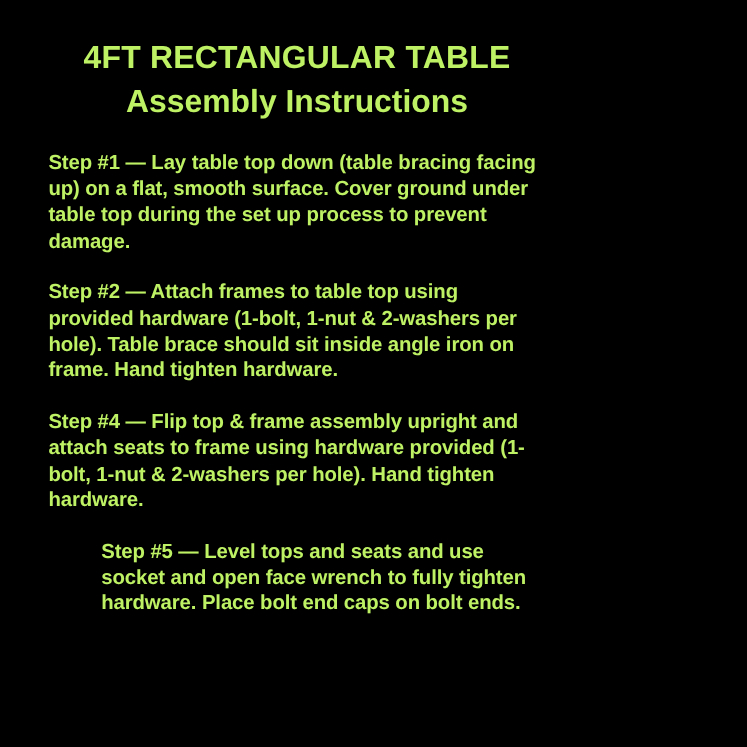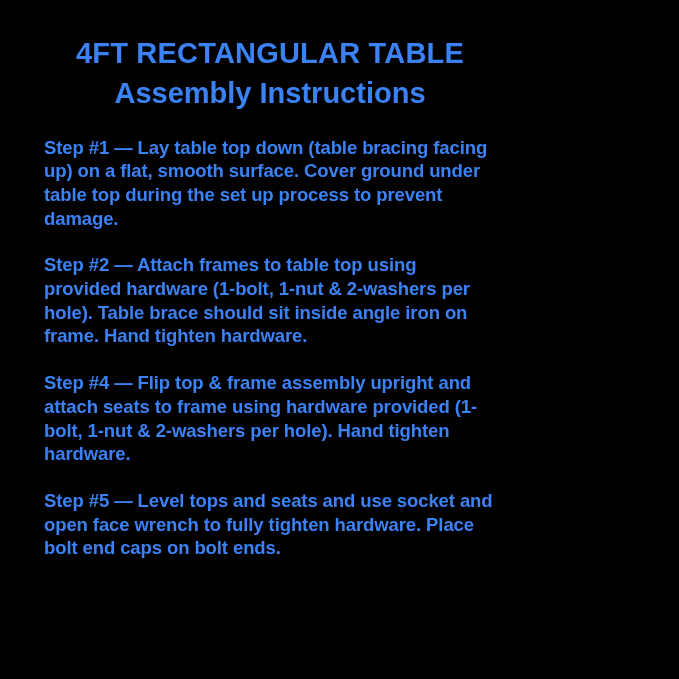--- a/index.html
+++ b/index.html
@@ -11,21 +11,21 @@
     height: 679px;
     background: #000000;
     font-family: "Liberation Sans", sans-serif;
     overflow: hidden;
   }
   .page {
     width: 540px;
     height: 679px;
     box-sizing: border-box;
     background: #000000;
-    color: #3b82f6;
+    color: #bef264;
     padding: 38px 44px 20px 44px;
     display: block;
   }
   .title {
     text-align: center;
     font-size: 29px;
     font-weight: bold;
     letter-spacing: 0.2px;
     line-height: 1.1;
     margin: 0 0 8px 0;
@@ -45,20 +45,21 @@
   .step {
     font-size: 18.5px;
     font-weight: bold;
     line-height: 1.28;
     margin: 0 0 23px 0;
     text-align: left;
     letter-spacing: -0.1px;
   }
   .step:last-child {
     margin-bottom: 0;
+    margin-left: 48px;
   }
 </style>
 </head>
 <body>
 
 <div class="page">
   <h1 class="title">4FT RECTANGULAR TABLE</h1>
   <h2 class="subtitle">Assembly Instructions</h2>
   <div class="steps">
     <p class="step">Step #1  —  Lay table top down (table bracing facing up) on a flat, smooth surface. Cover ground under table top during the set up process to prevent damage.</p>

